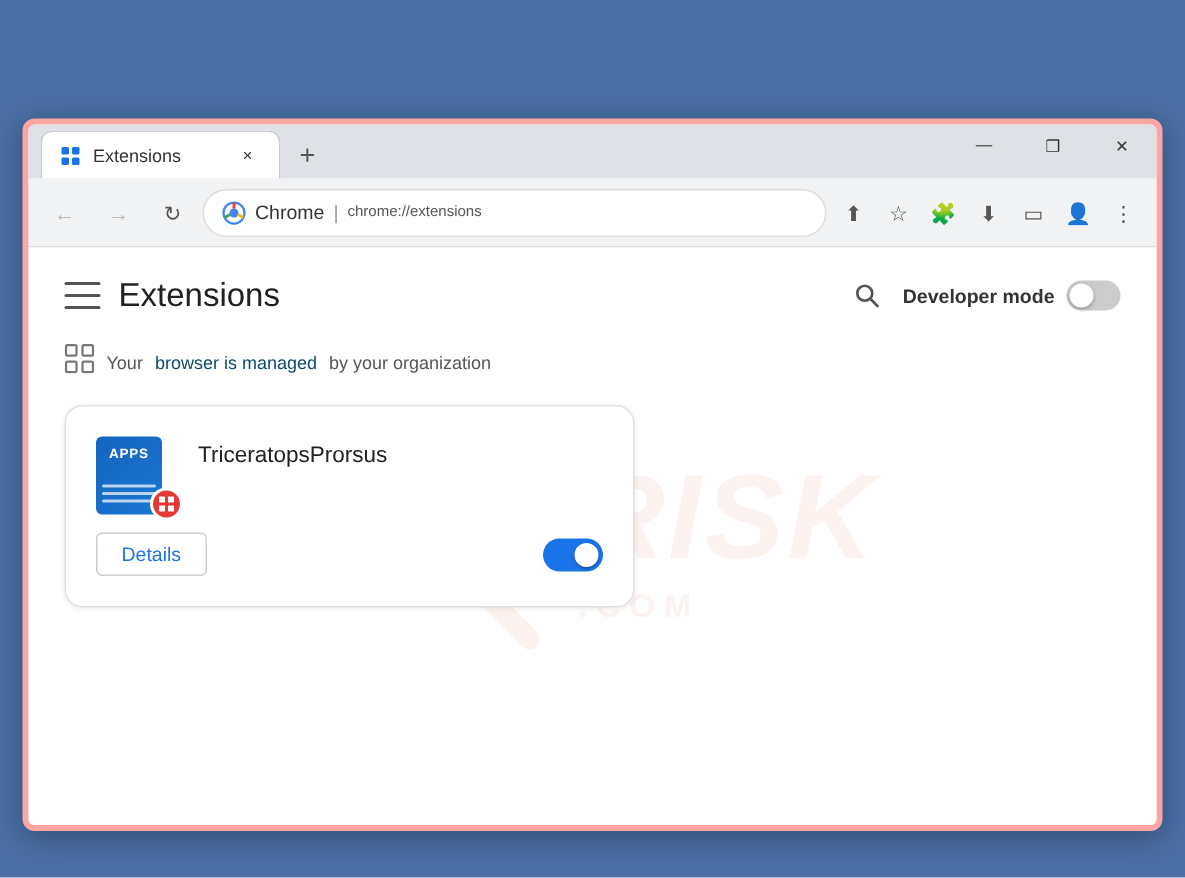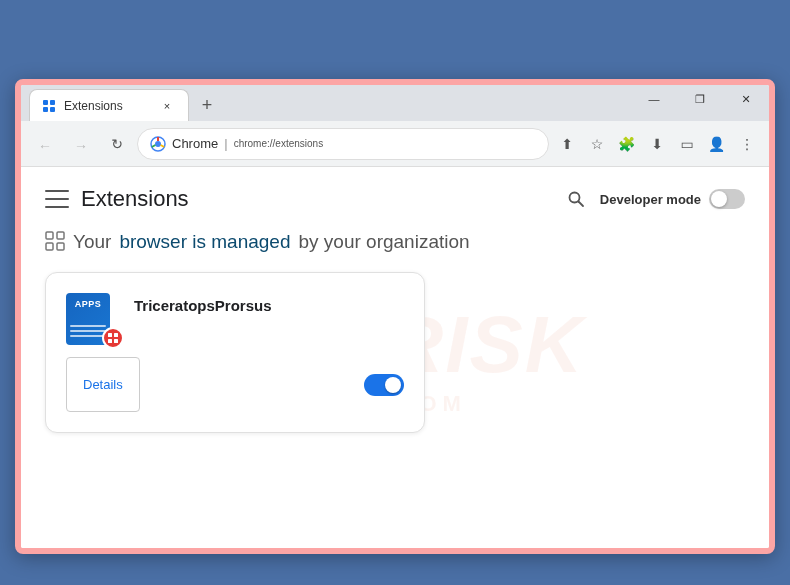--- a/index.html
+++ b/index.html
@@ -10,21 +10,21 @@
       justify-content: center;
       align-items: center;
       width: 790px;
       height: 585px;
       overflow: hidden;
     }
     .browser-window {
       width: 760px;
       height: 475px;
       background: #fff;
-      border: 6px solid #fca5a5;
+      border: 4px solid #fca5a5;
       border-radius: 8px;
       overflow: hidden;
       display: flex;
       flex-direction: column;
       box-shadow: 0 4px 20px rgba(0,0,0,0.3);
       margin-top: 48px;
     }
     
     .title-bar {
       background: #dee1e6;
@@ -290,24 +290,24 @@
       height: 16px;
       background: #fff;
       border-radius: 50%;
       box-shadow: 0 1px 3px rgba(0,0,0,0.3);
       transition: left 0.2s;
     }
     .toggle.off .toggle-knob { left: 2px; }
     
     .managed-banner {
       display: flex;
-      align-items: flex-start;
+      align-items: center;
       gap: 8px;
       padding: 8px 24px 8px 24px;
-      font-size: 19px;
+      font-size: 12px;
       color: #555;
       position: relative;
       z-index: 1;
     }
     .managed-link {
       color: #0c4a6e;
       cursor: pointer;
     }
     .grid-icon {
       font-size: 18px;
@@ -391,34 +391,34 @@
       display: flex;
       align-items: center;
       justify-content: center;
     }
     .ext-icon-badge svg {
       width: 12px;
       height: 12px;
     }
     .ext-name {
       font-size: 15px;
-      font-weight: 700;
+      font-weight: 400;
       color: #202124;
       margin-top: 4px;
     }
     .ext-bottom {
       display: flex;
       align-items: center;
       justify-content: space-between;
     }
     .details-btn {
       border: 1px solid #ccc;
       background: #fff;
       border-radius: 4px;
-      padding: 19px 16px;
+      padding: 6px 16px;
       font-size: 13px;
       color: #1a73e8;
       cursor: pointer;
       font-weight: 500;
     }
     .ext-toggle {
       width: 40px;
       height: 22px;
       background: #1a73e8;
       border-radius: 11px;

